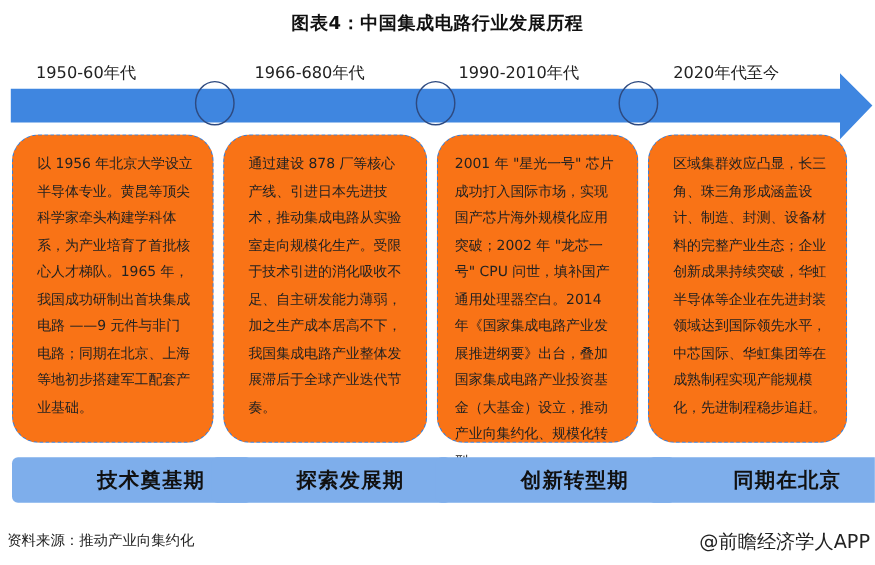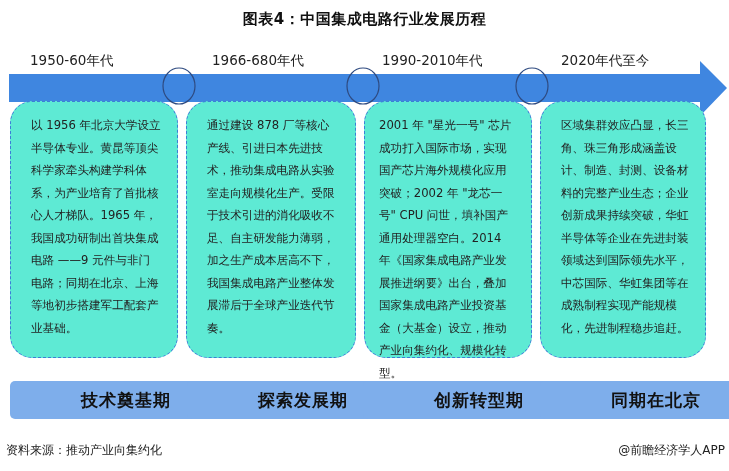--- a/index.html
+++ b/index.html
@@ -2,29 +2,29 @@
 <html><head>
 <meta charset="utf-8">
 <style>
   html, body { margin:0; padding:0; background:#ffffff; }
   body { width:729px; height:471px; position:relative; overflow:hidden;
          font-family:"DejaVu Sans","Liberation Sans",sans-serif; color:#222; }
   .title { position:absolute; left:0; top:10px; width:729px; text-align:center;
            font-size:15px; font-weight:bold; color:#111; letter-spacing:0.5px; }
   .arrow { position:absolute; left:0; top:0; width:729px; height:130px; }
   .era { position:absolute; top:52px; font-size:13.5px; color:#222; white-space:nowrap;text-align:center; }
-  .box { position:absolute; top:101px; height:257px; box-sizing:border-box;
-         border:1.6px dashed #3c7fd6; border-radius:22px; background:#5eead4; }
+  .box { position:absolute; top:112px; height:257px; box-sizing:border-box;
+         border:1.6px dashed #3c7fd6; border-radius:22px; background:#f97316; }
   .box .txt { position:absolute; left:0; right:0; top:12px; padding:0 16px 0 20px;
               font-size:11.6px; line-height:22.5px; color:#222; text-align:left; word-break:break-all; }
   .phase { position:absolute; top:381px; height:38px; border-radius:5px;
            background:#7eaeeb; display:flex; align-items:center; justify-content:center;
            font-size:17px; font-weight:bold; color:#111; letter-spacing:1px;padding-left:32px; }
   .footer-left { position:absolute; left:6px; top:442px; font-size:12px; color:#222; }
-  .footer-right { position:absolute; right:4px; top:442px; font-size:12px; color:#222; }
+  .footer-right { position:absolute; right:4px; top:442px; font-size:16px; color:#222; }
 </style>
 </head>
 <body>
 
 <div class="title">图表4：中国集成电路行业发展历程</div>
 
 <svg class="arrow" viewBox="0 0 729 130" width="729" height="130">
   <polygon points="9,74 700,74 700,61 727,88 700,116 700,102 9,102" fill="#3f86e0"></polygon>
   <ellipse cx="179" cy="86" rx="16" ry="18" fill="none" stroke="#2e4a80" stroke-width="1.2"></ellipse>
   <ellipse cx="363" cy="86" rx="16" ry="18" fill="none" stroke="#2e4a80" stroke-width="1.2"></ellipse>
@@ -43,18 +43,18 @@
   <div class="txt">通过建设 878 厂等核心产线、引进日本先进技术，推动集成电路从实验室走向规模化生产。受限于技术引进的消化吸收不足、自主研发能力薄弱，加之生产成本居高不下，我国集成电路产业整体发展滞后于全球产业迭代节奏。</div>
 </div>
 <div class="box" style="left:364px; width:168px;">
   <div class="txt" style="padding-left:14px;">2001 年 "星光一号" 芯片成功打入国际市场，实现国产芯片海外规模化应用突破；2002 年 "龙芯一号" CPU 问世，填补国产通用处理器空白。2014 年《国家集成电路产业发展推进纲要》出台，叠加国家集成电路产业投资基金（大基金）设立，推动产业向集约化、规模化转型。</div>
 </div>
 <div class="box" style="left:540px; width:166px;">
   <div class="txt">区域集群效应凸显，长三角、珠三角形成涵盖设计、制造、封测、设备材料的完整产业生态；企业创新成果持续突破，华虹半导体等企业在先进封装领域达到国际领先水平，中芯国际、华虹集团等在成熟制程实现产能规模化，先进制程稳步追赶。</div>
 </div>
 
 <div class="phase" style="left:10px; width:168px;">技术奠基期</div>
-<div class="phase" style="left:187px; width:168px;">探索发展期</div>
+<div class="phase" style="left:176px; width:168px;">探索发展期</div>
 <div class="phase" style="left:363px; width:168px;">创新转型期</div>
 <div class="phase" style="left:540px; width:168px;">同期在北京</div>
 
 <div class="footer-left">资料来源：推动产业向集约化</div>
 <div class="footer-right">@前瞻经济学人APP</div>
 
 </body></html>

